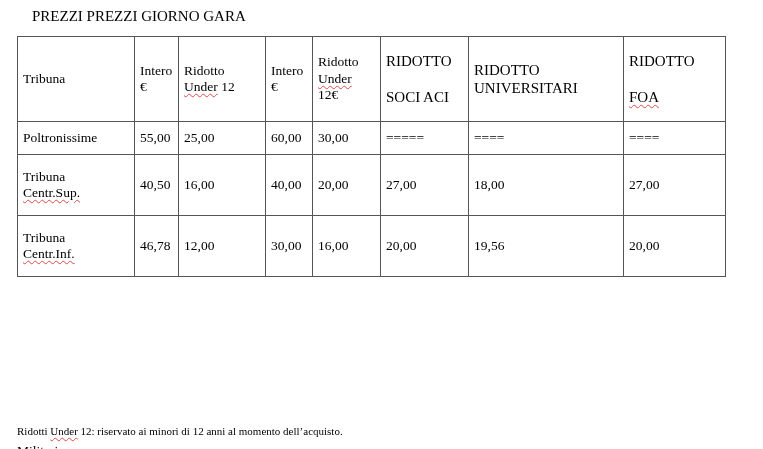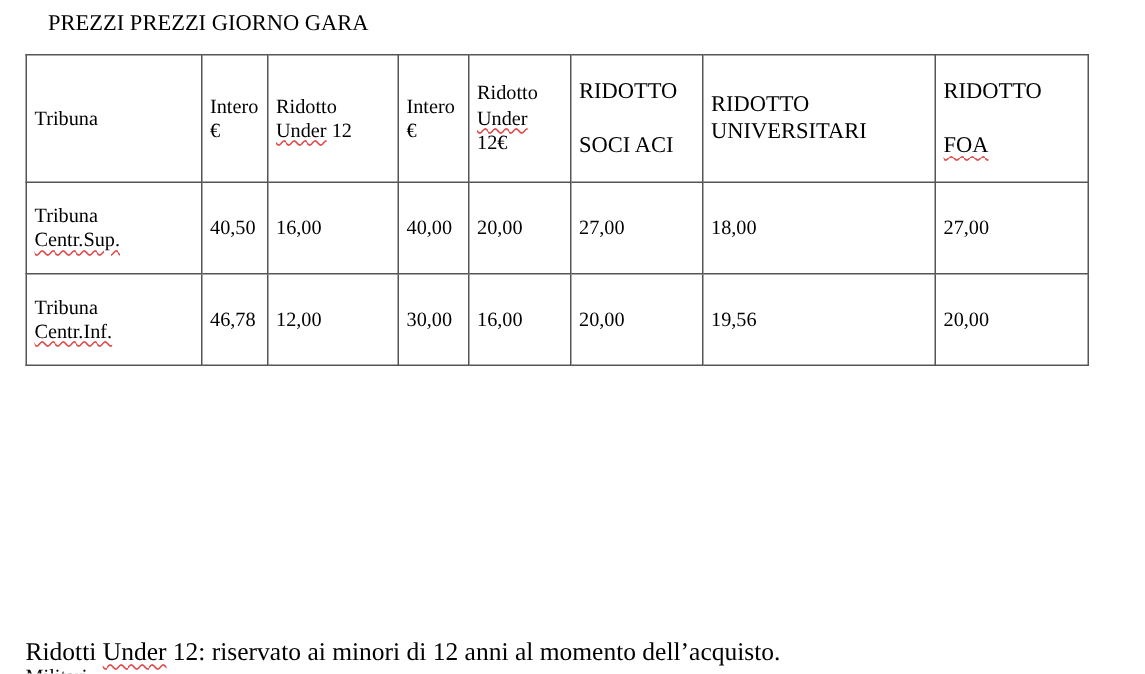--- a/index.html
+++ b/index.html
@@ -77,21 +77,21 @@
   tr.r2 td, tr.r3 td { height: 54px; }
   tr.r4 td { height: 30px; }
   tr.r5 td { height: 48px; }
   td.sector {
     white-space: pre-line;
   }
   .footnote {
     position: absolute;
     left: 17px;
     top: 425px;
-    font-size: 17px;
+    font-size: 11px;
     font-family: "Liberation Serif", serif;
     white-space: nowrap;
   }
   .footnote2 {
     position: absolute;
     left: 17px;
     top: 443px;
     font-size: 13.5px;
     font-family: "Liberation Serif", serif;
     white-space: nowrap;
@@ -122,20 +122,30 @@
         <td>Tribuna</td>
         <td>Intero<br>€</td>
         <td>Ridotto<br><span class="spell-wave">Under</span> 12</td>
         <td>Intero<br>€</td>
         <td>Ridotto<br><span class="spell-wave">Under</span> 12€</td>
         <td class="big">RIDOTTO<br><br>SOCI ACI</td>
         <td class="big">RIDOTTO<br>UNIVERSITARI</td>
         <td class="big">RIDOTTO<br><br><span class="spell-wave">FOA</span></td>
       </tr>
 
+      <tr class="r1">
+        <td class="sector">Poltronissime</td>
+        <td>55,00</td>
+        <td>25,00</td>
+        <td>60,00</td>
+        <td>30,00</td>
+        <td class="dash">=====</td>
+        <td class="dash">====</td>
+        <td class="dash">====</td>
+      </tr>
 
       <tr class="r2">
         <td>Tribuna<br><span class="spell-wave">Centr.Sup.</span></td>
         <td>40,50</td>
         <td>16,00</td>
         <td>40,00</td>
         <td>20,00</td>
         <td>27,00</td>
         <td>18,00</td>
         <td>27,00</td>

